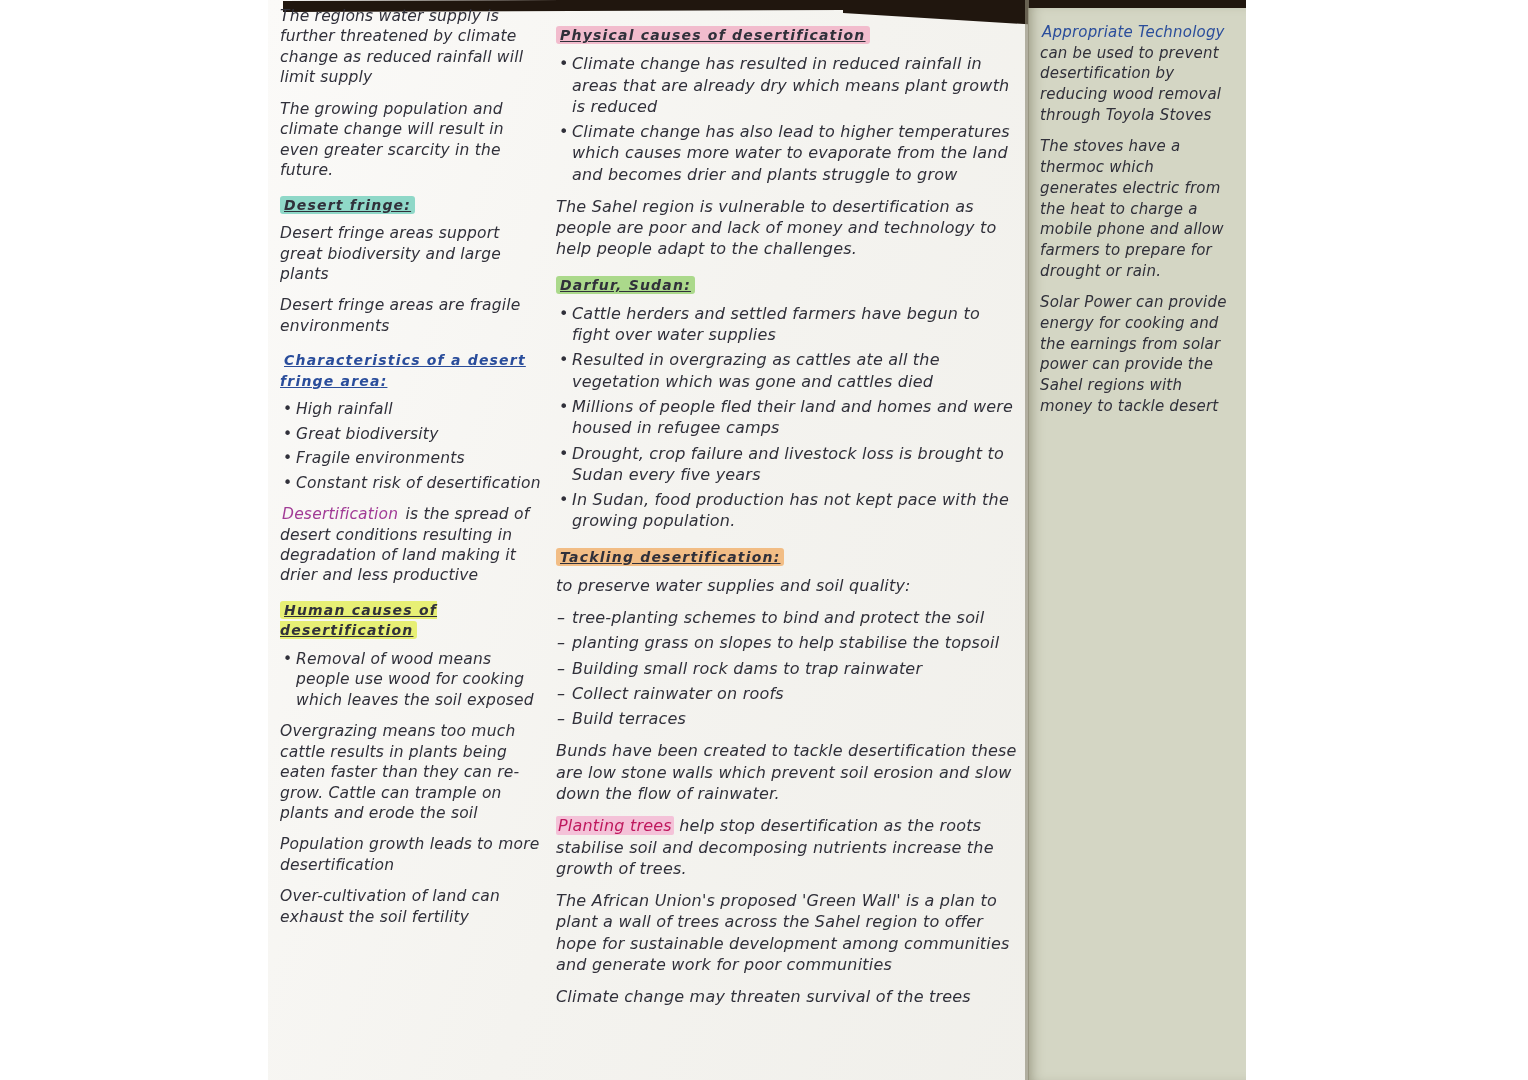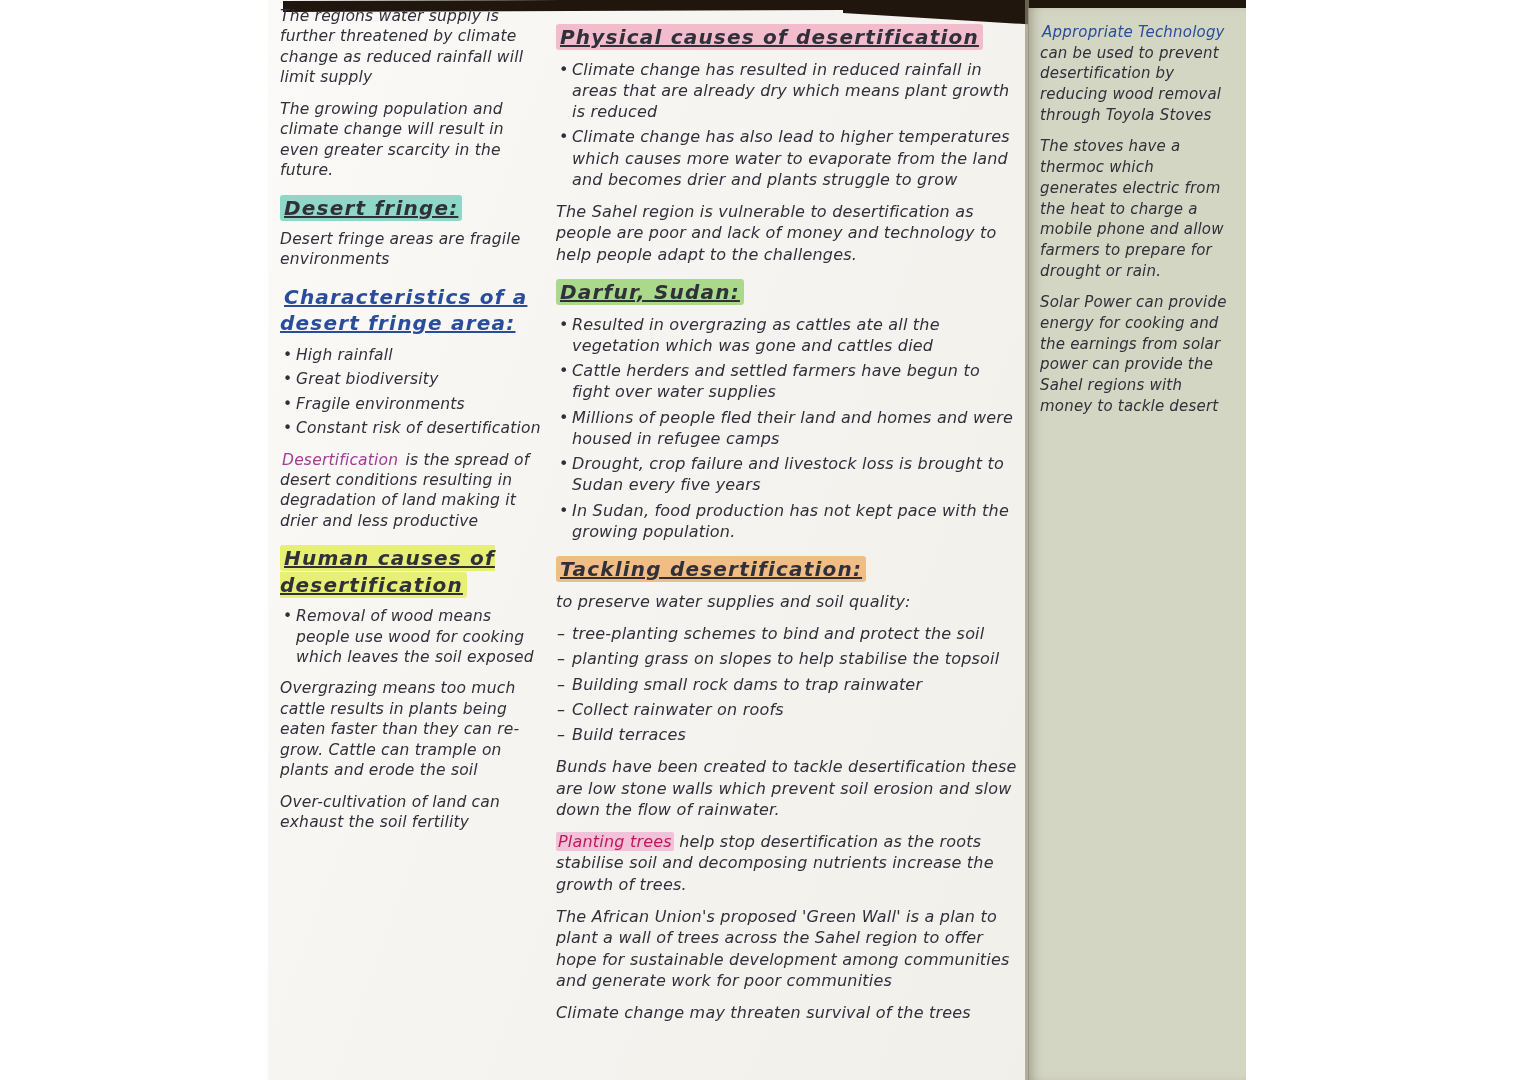--- a/index.html
+++ b/index.html
@@ -15,21 +15,21 @@
   .side-page{position:absolute;left:760px;top:8px;width:218px;height:1072px;
              background:var(--sidepaper,#d4d6c4);
              box-shadow:inset 10px 0 14px -8px rgba(90,85,60,.55);}
   .fold-line{position:absolute;left:757px;top:0;width:4px;height:1080px;background:#8f8a76;opacity:.65;}
   .col{position:absolute;color:var(--ink,#30303a);font-style:italic;letter-spacing:.2px;}
   .col-left{left:12px;top:6px;width:262px;font-size:15.5px;line-height:1.32;}
   .col-middle{left:288px;top:10px;width:462px;font-size:16px;line-height:1.33;}
   .col-right{left:772px;top:22px;width:196px;font-size:15px;line-height:1.38;}
   .block{margin:0 0 11px 0;}
   .heading{margin:14px 0 8px 0;}
-  .heading .hl{font-size:20px;font-weight:bold;letter-spacing:1.2px;text-decoration:underline;
+  .heading .hl{font-size:14px;font-weight:bold;letter-spacing:1.2px;text-decoration:underline;
                padding:1px 4px;border-radius:3px;}
   .para{margin:0 0 11px 0;}
   .lead{font-weight:normal;padding:0 2px;border-radius:2px;}
   ul.bullets,ul.dashes{list-style:none;margin:0 0 11px 0;padding:0 0 0 16px;}
   ul li{position:relative;margin:0 0 4px 0;}
   ul.bullets li::before{content:"\2022";position:absolute;left:-13px;top:0;}
   ul.dashes li::before{content:"\2013";position:absolute;left:-15px;top:0;}
 </style>
 </head>
 <body>
@@ -37,47 +37,49 @@
 <div class="stage">
   <div class="photo">
     <div class="band-thin"></div>
     <div class="band-thick"></div>
     <div class="side-page"></div>
     <div class="fold-line"></div>
     <div class="col col-left">
         <p class="block para"><span>The regions water supply is further threatened by climate change as reduced rainfall will limit supply</span></p>
         <p class="block para"><span>The growing population and climate change will result in even greater scarcity in the future.</span></p>
         <div class="block heading"><span class="hl" style="background-color: rgb(143, 216, 200); text-align: center;">Desert fringe:</span></div>
+        <p class="block para"><span>Desert fringe areas support great biodiversity and large plants</span></p>
         <p class="block para"><span>Desert fringe areas are fragile environments</span></p>
         <div class="block heading"><span class="hl" style="color: rgb(42, 77, 155);">Characteristics of a desert fringe area:</span></div>
         <ul class="block bullets">
           <li>High rainfall</li>
           <li>Great biodiversity</li>
           <li>Fragile environments</li>
           <li>Constant risk of desertification</li>
         </ul>
         <p class="block para"><span class="lead" style="color: rgb(161, 59, 150);">Desertification</span> <span>is the spread of desert conditions resulting in degradation of land making it drier and less productive</span></p>
         <div class="block heading"><span class="hl" style="background-color: rgb(231, 239, 117);">Human causes of desertification</span></div>
         <ul class="block bullets">
           <li>Removal of wood means people use wood for cooking which leaves the soil exposed</li>
         </ul>
         <p class="block para"><span>Overgrazing means too much cattle results in plants being eaten faster than they can re-grow. Cattle can trample on plants and erode the soil</span></p>
+        <p class="block para"><span>Population growth leads to more desertification</span></p>
         <p class="block para"><span>Over-cultivation of land can exhaust the soil fertility</span></p>
       </div>
     <div class="col col-middle">
         <div class="block heading"><span class="hl" style="background-color: rgb(242, 188, 205);">Physical causes of desertification</span></div>
         <ul class="block bullets">
           <li>Climate change has resulted in reduced rainfall in areas that are already dry which means plant growth is reduced</li>
           <li>Climate change has also lead to higher temperatures which causes more water to evaporate from the land and becomes drier and plants struggle to grow</li>
         </ul>
         <p class="block para"><span>The Sahel region is vulnerable to desertification as people are poor and lack of money and technology to help people adapt to the challenges.</span></p>
         <div class="block heading"><span class="hl" style="background-color: rgb(171, 217, 139);">Darfur, Sudan:</span></div>
         <ul class="block bullets">
+          <li>Cattle herders and settled farmers have begun to fight over water supplies</li>
           <li>Resulted in overgrazing as cattles ate all the vegetation which was gone and cattles died</li>
-          <li>Cattle herders and settled farmers have begun to fight over water supplies</li>
           <li>Millions of people fled their land and homes and were housed in refugee camps</li>
           <li>Drought, crop failure and livestock loss is brought to Sudan every five years</li>
           <li>In Sudan, food production has not kept pace with the growing population.</li>
         </ul>
         <div class="block heading"><span class="hl" style="background-color: rgb(242, 189, 133);">Tackling desertification:</span></div>
         <p class="block para"><span>to preserve water supplies and soil quality:</span></p>
         <ul class="block dashes">
           <li>tree-planting schemes to bind and protect the soil</li>
           <li>planting grass on slopes to help stabilise the topsoil</li>
           <li>Building small rock dams to trap rainwater</li>

